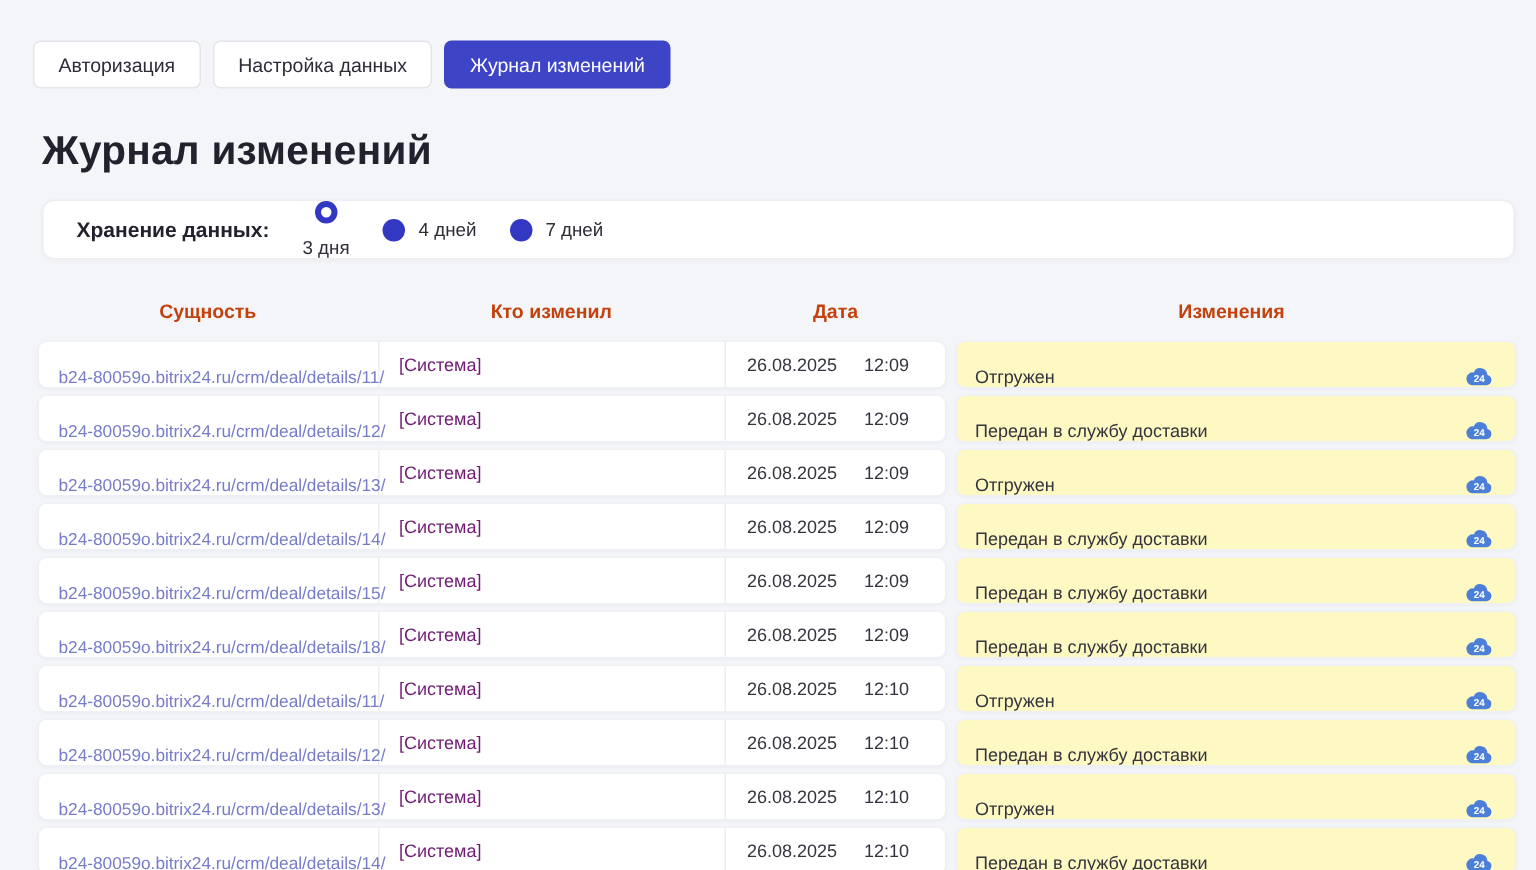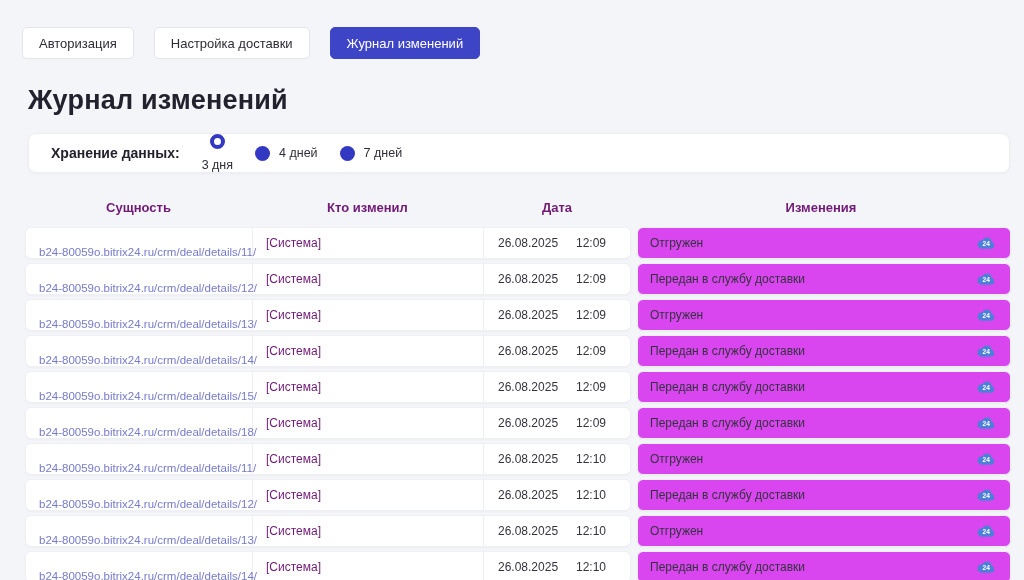--- a/index.html
+++ b/index.html
@@ -4,21 +4,21 @@
 <style>
   * { margin: 0; padding: 0; box-sizing: border-box; }
   html, body { width: 1024px; height: 580px; overflow: hidden; }
   body {
     background: #f4f5f9;
     font-family: "Liberation Sans", "DejaVu Sans", sans-serif;
     color: #2e2e3a;
   }
   .tab-bar {
     display: flex;
-    gap: 20px;
+    gap: 8px;
     margin: 27px 0 0 22px;
   }
   .tab {
     display: inline-flex;
     align-items: center;
     height: 32px;
     padding: 0 16px;
     background: #ffffff;
     border: 1px solid #e4e5eb;
     border-radius: 5px;
@@ -76,21 +76,21 @@
   .radio.selected {
     background: #ffffff;
     border: 4px solid #3338c3;
   }
   .table-header {
     display: flex;
     margin: 27px 0 0 25px;
     width: 986px;
     font-size: 13px;
     font-weight: 700;
-    color: #701a75;
+    color: #c2410c;
     align-items: flex-end;
   }
   .table-header .h-entity  { width: 227px; text-align: center; }
   .table-header .h-who     { width: 231px; text-align: center; }
   .table-header .h-date    { width: 148px; text-align: center; }
   .table-header .h-changes { flex: 1; text-align: center; }
   .rows { margin: 12px 0 0 25px; width: 986px; }
   .row {
     display: flex;
     gap: 6px;
@@ -129,39 +129,39 @@
   .cell-date {
     flex: 1;
     justify-content: space-between;
     padding: 0 24px 0 14px;
     font-size: 12px;
     color: #34343f;
   }
   .row-changes {
     flex: 1;
     display: flex;
-    align-items: center;
+    align-items: flex-end;
     justify-content: space-between;
-    background: #d946ef;
+    background: #fef9c3;
     border: 1px solid #eef0f4;
     border-radius: 6px;
     box-shadow: 0 1px 2px rgba(40,45,80,0.03);
     padding: 0 14px 0 12px;
     font-size: 12px;
     color: #33333e;
   }
   .b24-icon { display: inline-flex; align-items: center; }
   .b24-icon svg { display: block; }
 </style>
 </head>
 <body>
 
 <div class="tab-bar">
   <button class="tab">Авторизация</button>
-  <button class="tab">Настройка доставки</button>
+  <button class="tab">Настройка данных</button>
   <button class="tab active">Журнал изменений</button>
 </div>
 
 <h1 class="page-title">Журнал изменений</h1>
 
 <div class="storage-card">
   <span class="storage-label">Хранение данных:</span>
   <label class="radio-option" style="margin-left:0;flex-direction:column;">
     <span class="radio selected"></span>
     <span>3 дня</span>

